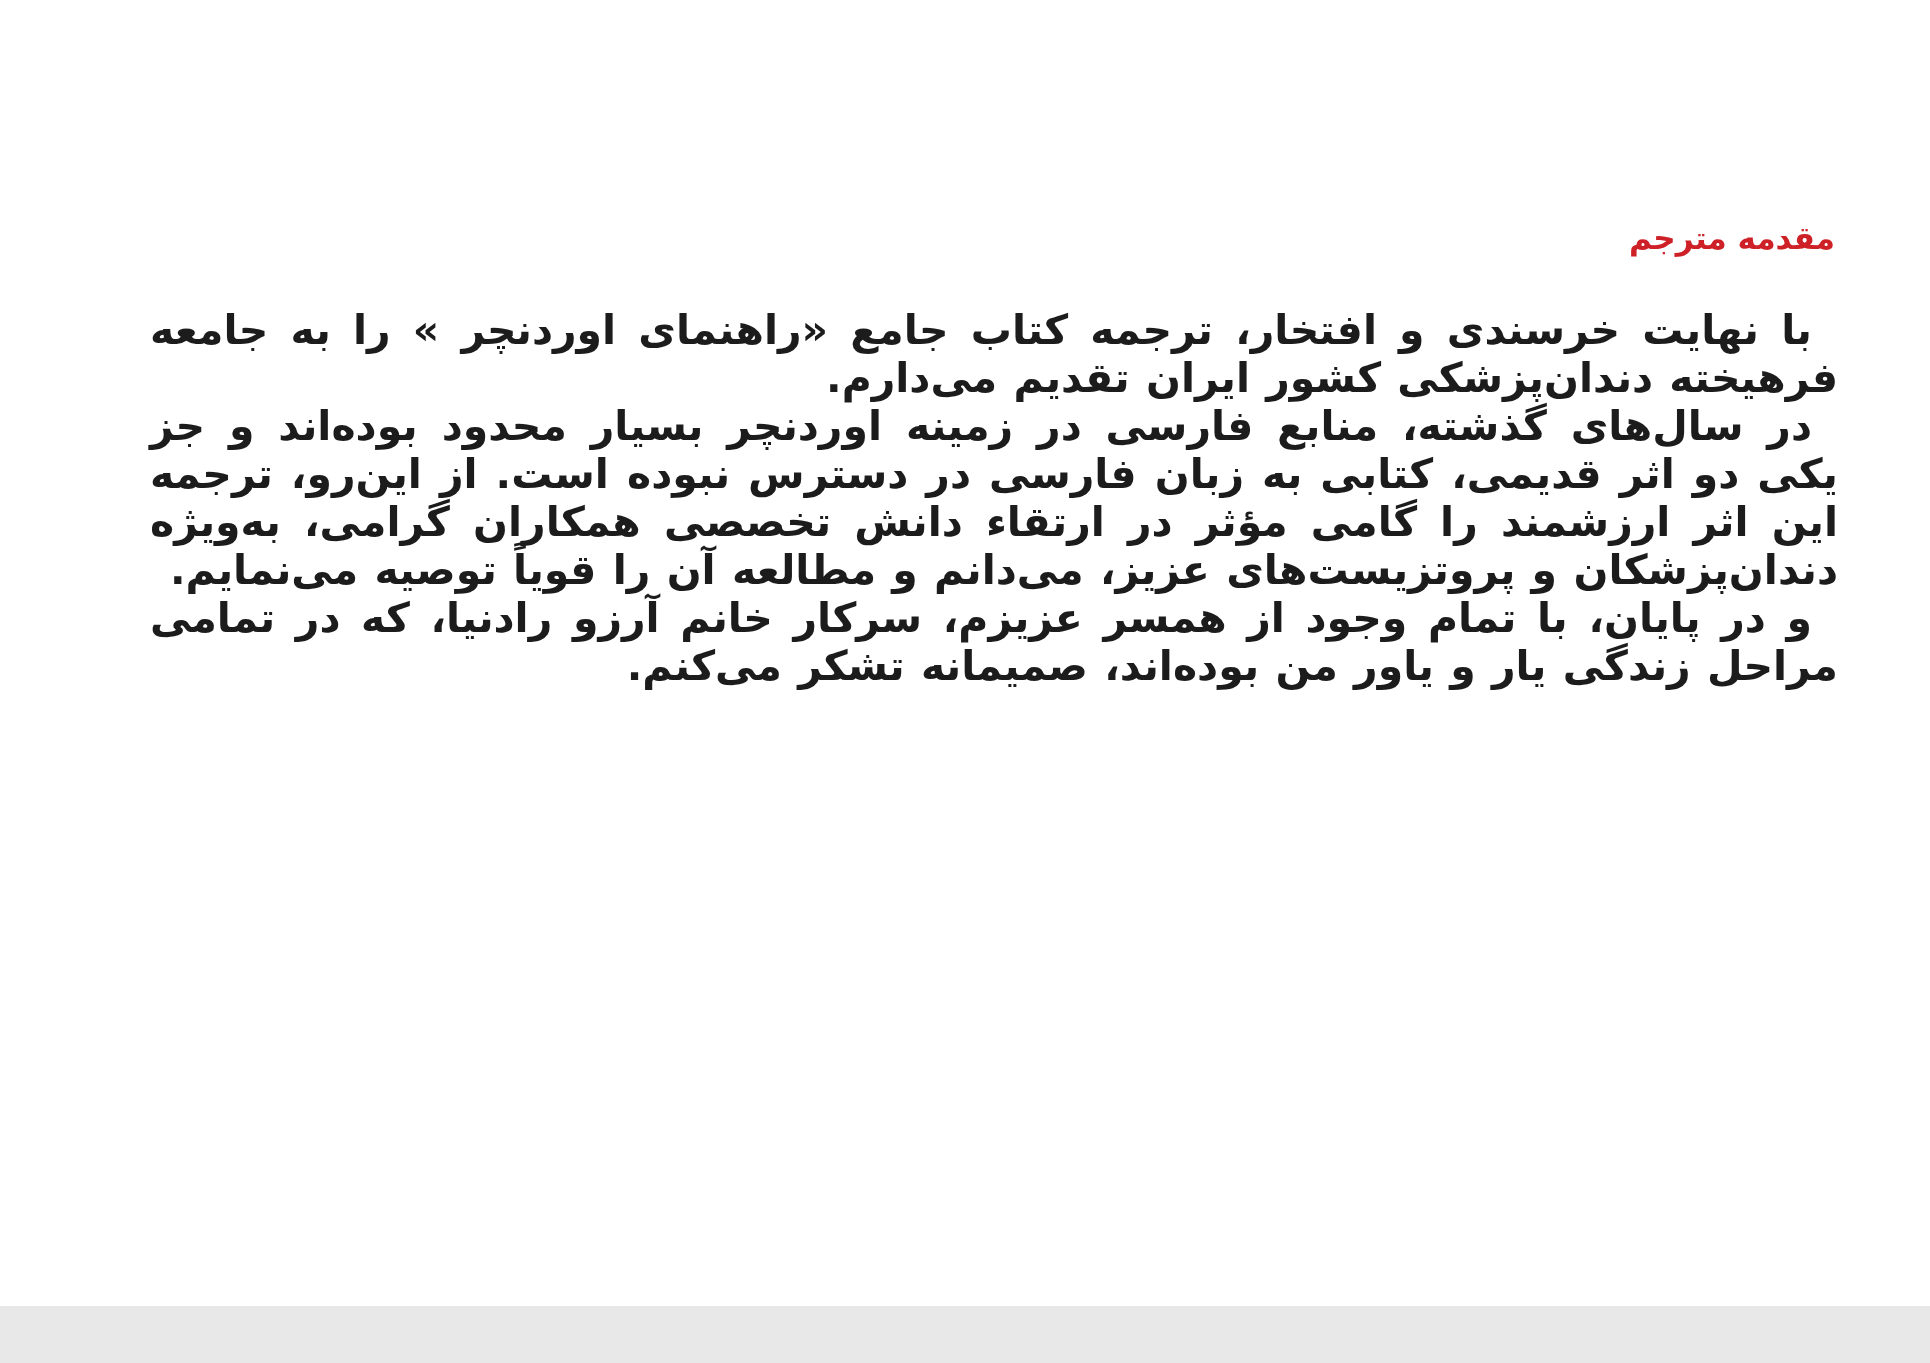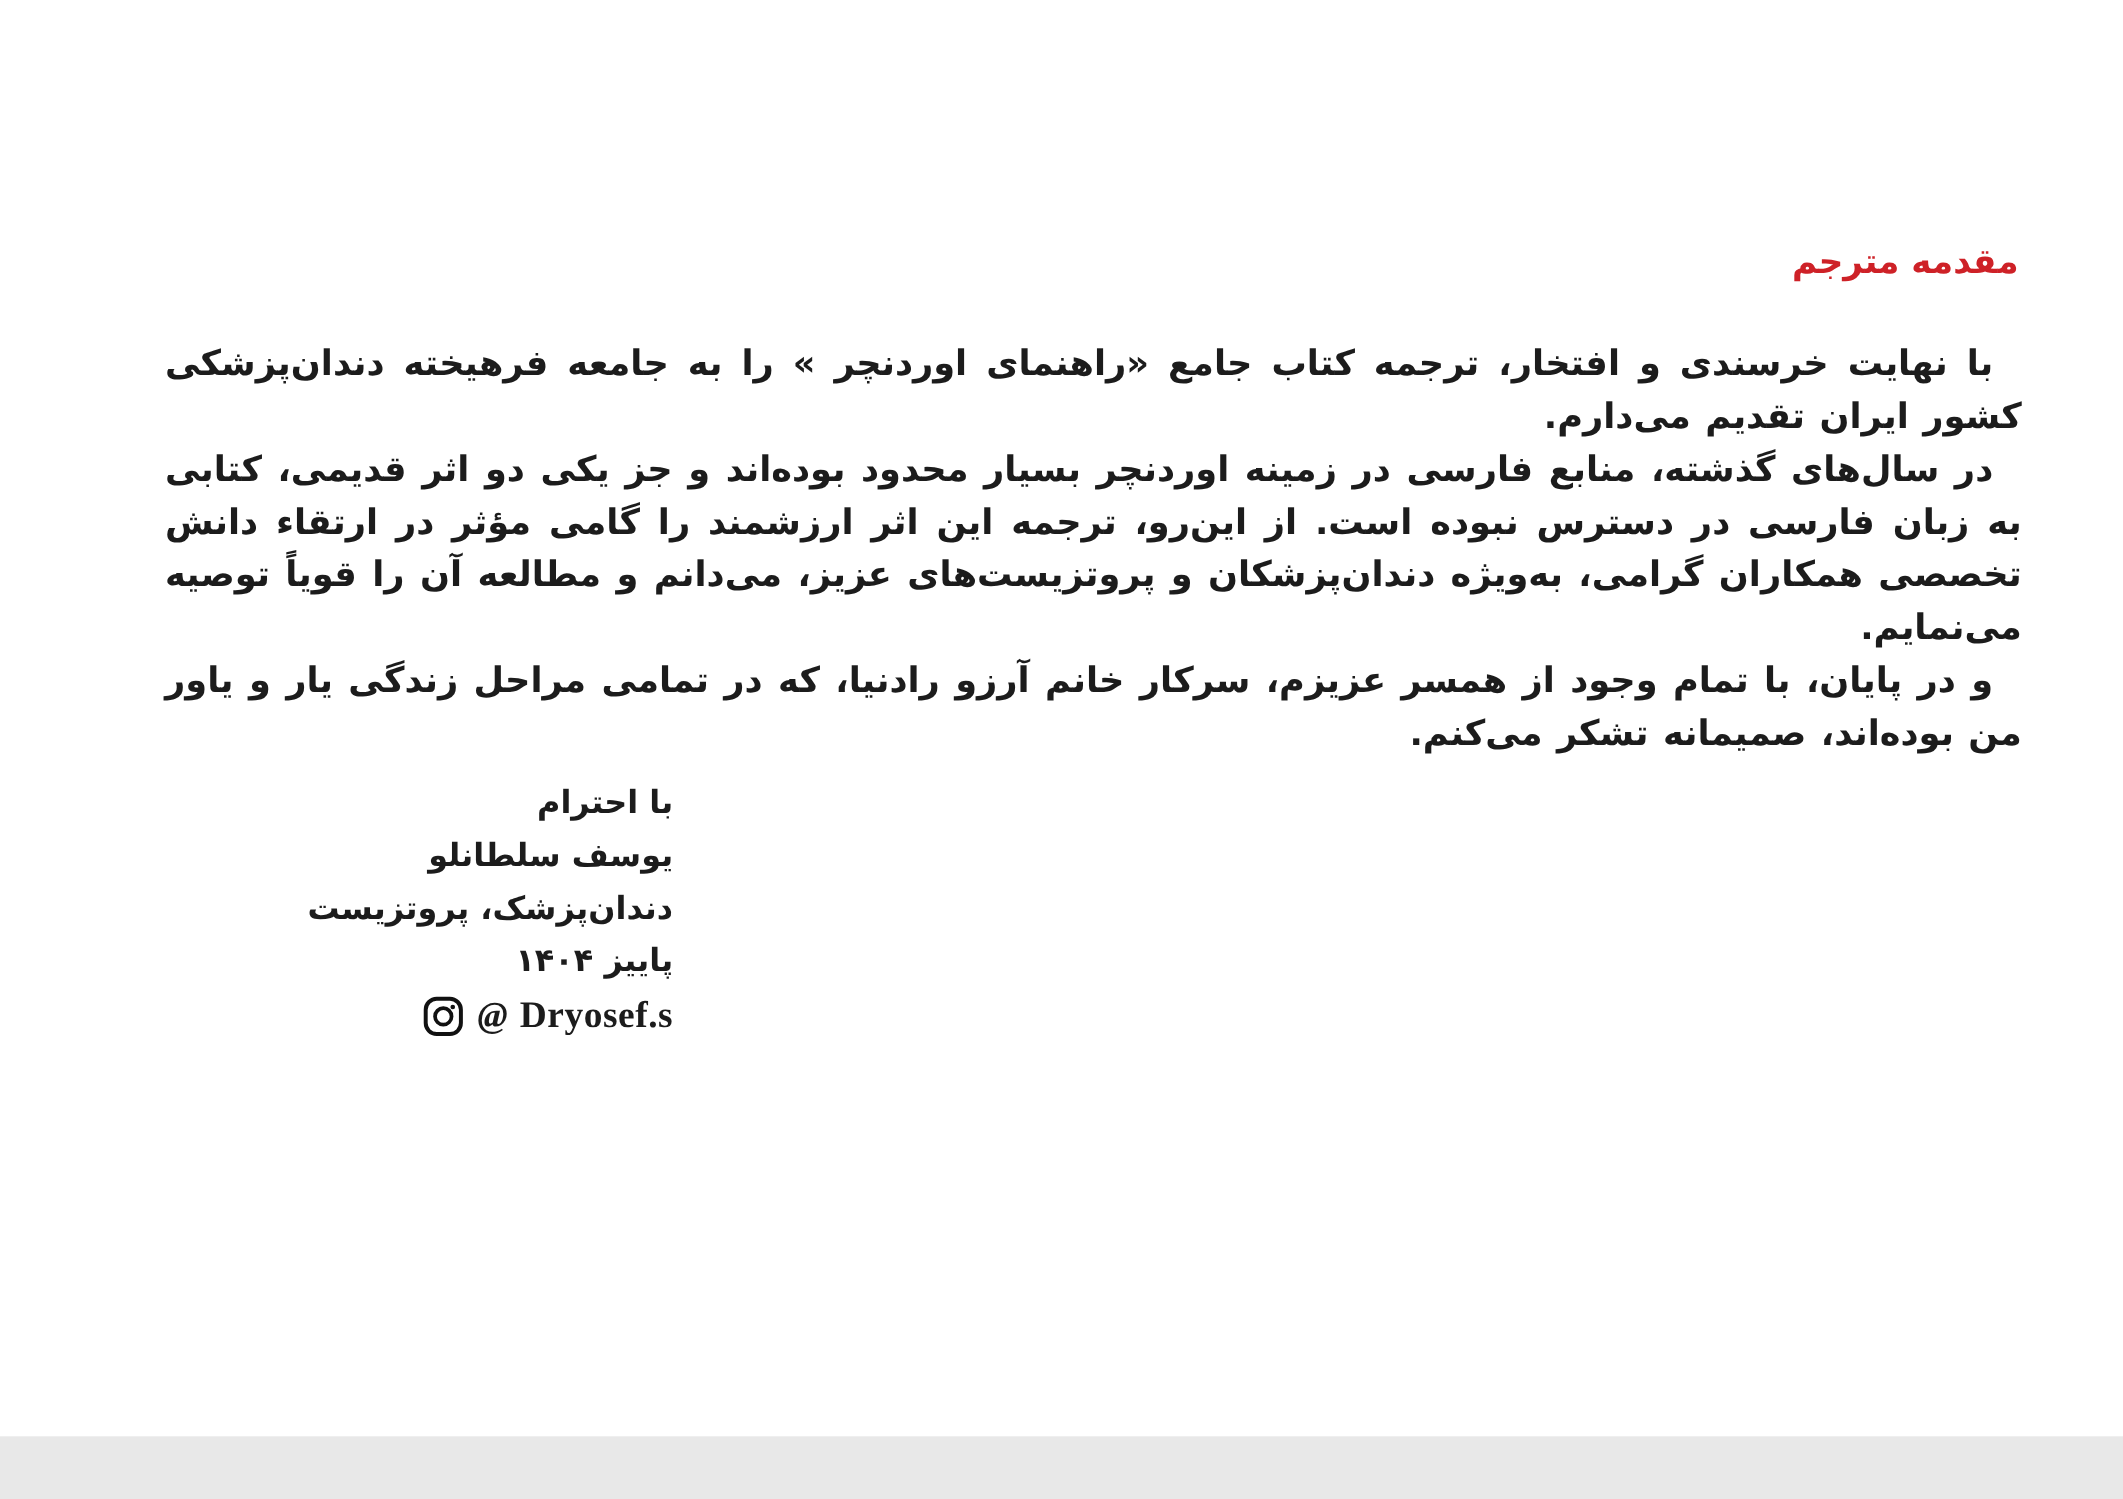--- a/index.html
+++ b/index.html
@@ -27,21 +27,21 @@
     font-family: "DejaVu Sans", "Liberation Sans", sans-serif;
   }
   .body-text {
     position: absolute;
     top: 306px;
     left: 150px;
     right: 92px;
     direction: rtl;
     unicode-bidi: embed;
     text-align: justify;
-    font-size: 32px;
+    font-size: 41px;
     line-height: 48px;
     font-weight: 700;
     color: var(--ink, #1c1c1c);
     word-spacing: 2px;
   }
   .body-text p {
     margin: 0;
     padding: 0;
     text-indent: 26px; 
   }
@@ -95,32 +95,14 @@
 <div class="page">
 
   <h1 class="doc-title">مقدمه مترجم</h1>
 
   <div class="body-text">
     <p>با نهایت خرسندی و افتخار، ترجمه کتاب جامع «راهنمای اوردنچر » را به جامعه فرهیخته دندان‌پزشکی کشور ایران تقدیم می‌دارم.</p>
     <p>در سال‌های گذشته، منابع فارسی در زمینه اوردنچر بسیار محدود بوده‌اند و جز یکی دو اثر قدیمی، کتابی به زبان فارسی در دسترس نبوده است. از این‌رو، ترجمه این اثر ارزشمند را گامی مؤثر در ارتقاء دانش تخصصی همکاران گرامی، به‌ویژه دندان‌پزشکان و پروتزیست‌های عزیز، می‌دانم و مطالعه آن را قویاً توصیه می‌نمایم.</p>
     <p>و در پایان، با تمام وجود از همسر عزیزم، سرکار خانم آرزو رادنیا، که در تمامی مراحل زندگی یار و یاور من بوده‌اند، صمیمانه تشکر می‌کنم.</p>
   </div>
 
-  <div class="signature">
-    <div class="sig-line">با احترام</div>
-    <div class="sig-line">یوسف سلطانلو</div>
-    <div class="sig-line">دندان‌پزشک، پروتزیست</div>
-    <div class="sig-line">پاییز ۱۴۰۴</div>
-
-    <div class="sig-line ig-row">
-      <span class="ig-icon">
-        <svg viewBox="0 0 40 40" xmlns="http://www.w3.org/2000/svg" fill="none">
-          <rect x="4" y="4" width="32" height="32" rx="10" stroke="#111111" stroke-width="3.6"></rect>
-          <circle cx="20" cy="20" r="7.5" stroke="#111111" stroke-width="3.4"></circle>
-          <circle cx="28.6" cy="11.4" r="2.1" fill="#111111"></circle>
-        </svg>
-      </span>
-      <span class="ig-at">@</span>
-      <span class="ig-handle">Dryosef.s</span>
-    </div>
-  </div>
 
 </div>
 
 </body></html>

